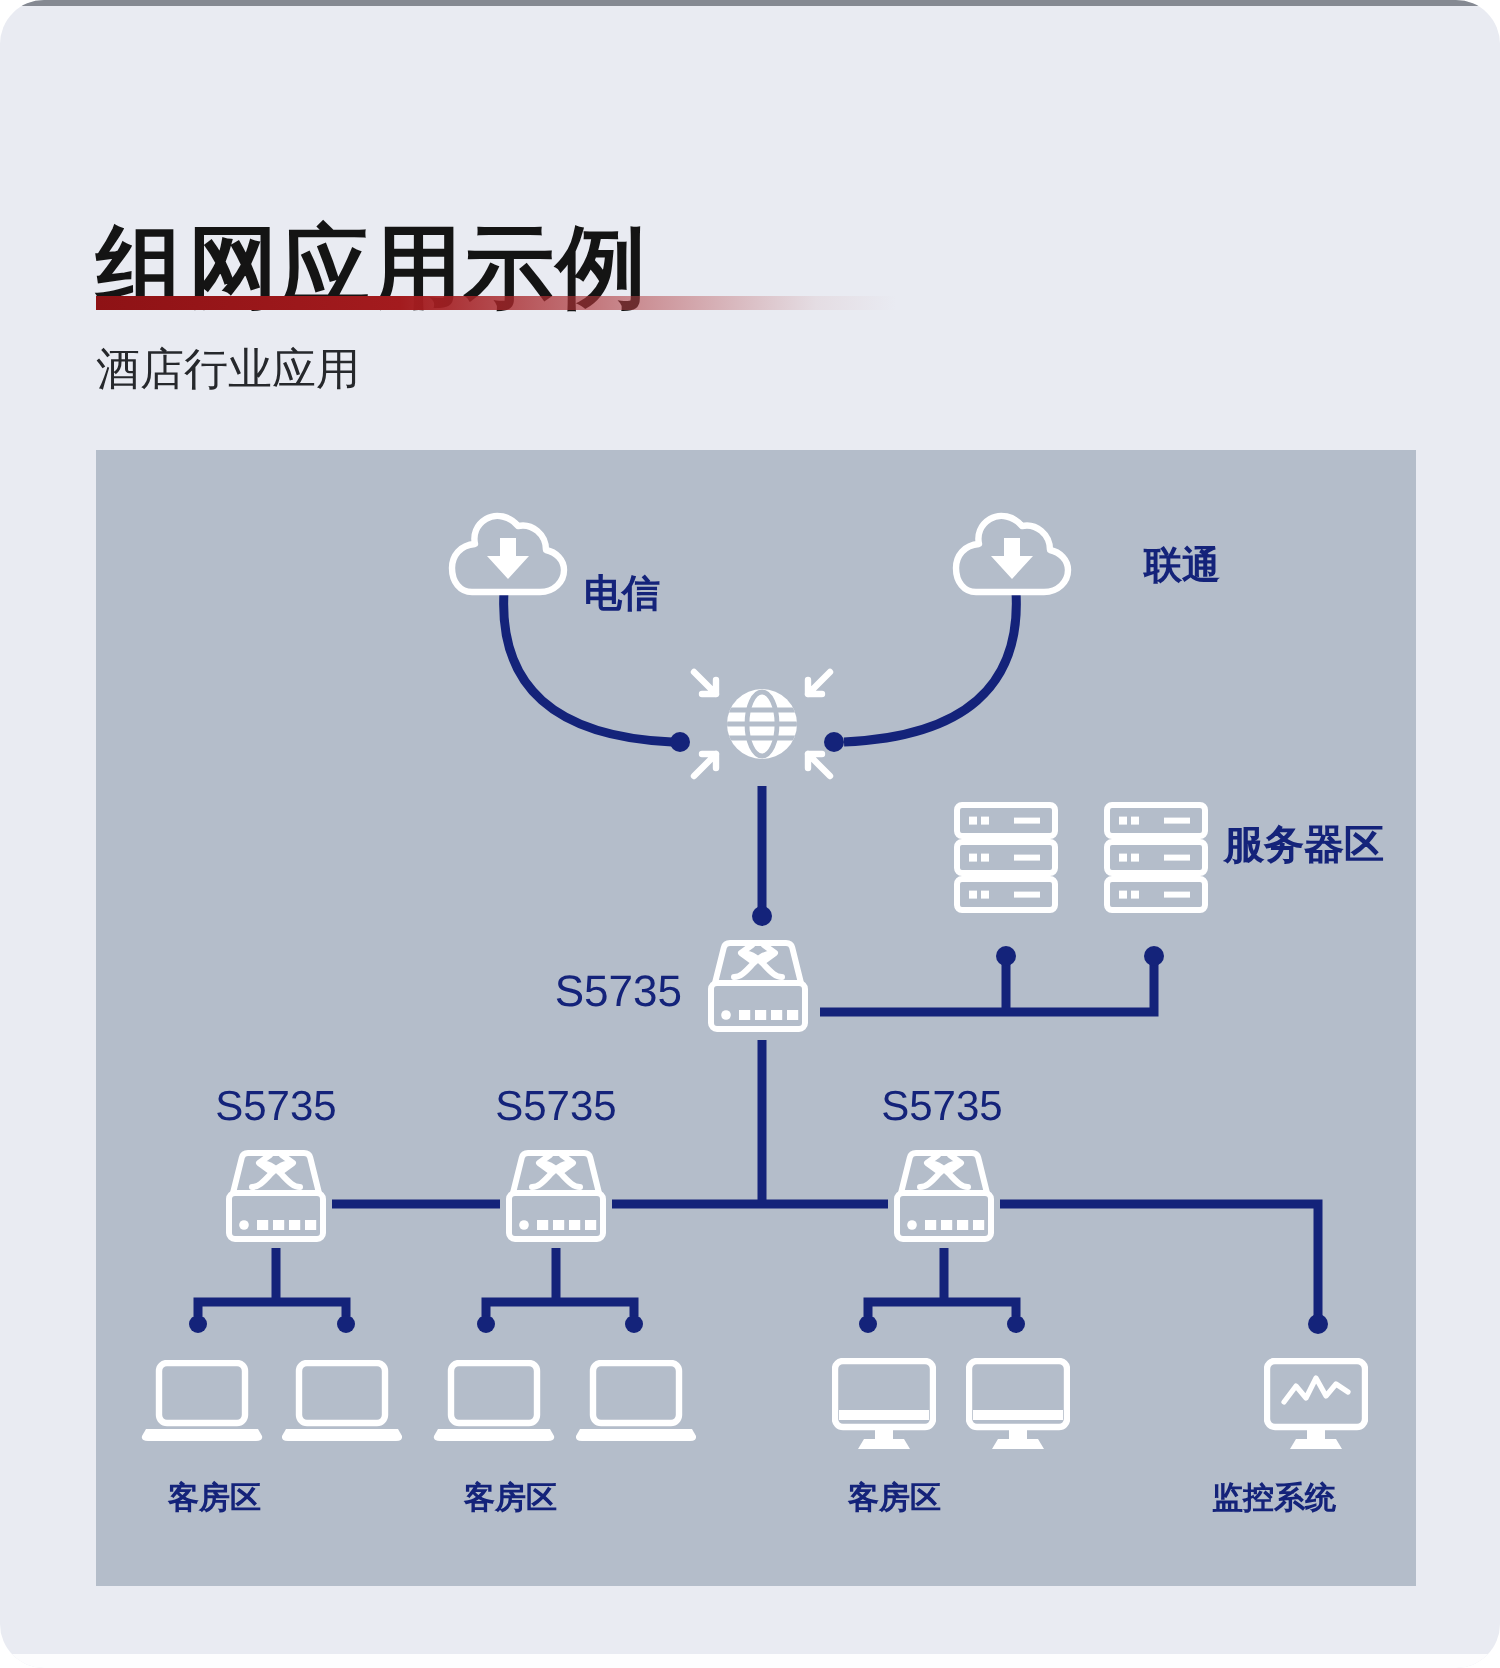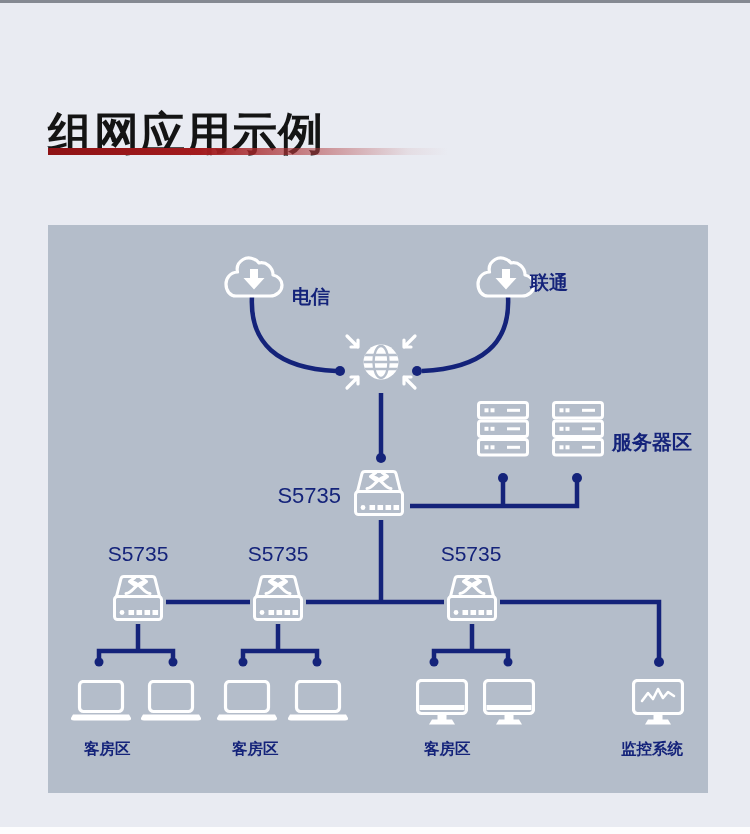--- a/index.html
+++ b/index.html
@@ -1,17 +1,17 @@
 <!DOCTYPE html>
 <html style="--page-bg: #e9ebf2; --panel-bg: #b4bdca; --navy: #14237a; --red: #8e1215; --ic: #ffffff; --title: #141414;"><head>
 <meta charset="utf-8">
 <style>
   html,body{margin:0;padding:0;}
   body{font-family:"Liberation Sans","DejaVu Sans",sans-serif;background:#ffffff;}
-  .page{position:relative;width:750px;height:834px;margin:0 auto;background:var(--page-bg,#e9ebf2);overflow:hidden;}
+  .page{position:relative;width:750px;height:834px;margin:0 auto;background:var(--page-bg,#e9ebf2);overflow:hidden;border-radius:22px;}
   .top-strip{position:absolute;left:0;top:0;width:750px;height:3px;background:#5a5f6a;opacity:.7;}
   .bottom-strip{position:absolute;left:0;top:827px;width:750px;height:7px;background:#fdfdfe;}
   .page-title{position:absolute;left:48px;top:74px;font-size:45px;font-weight:700;color:var(--title,#141414);letter-spacing:1px;white-space:nowrap;}
   .red-bar{position:absolute;left:48px;top:148px;width:400px;height:7px;
     background:linear-gradient(to right,var(--red,#8e1215) 0%,#a31b1e 38%,rgba(178,66,70,.55) 68%,rgba(202,140,142,.15) 90%,rgba(233,235,242,0) 100%);}
   .subtitle{position:absolute;left:48px;top:170px;font-size:22px;font-weight:400;color:#26282c;white-space:nowrap;}
   .panel{position:absolute;left:48px;top:225px;width:660px;height:568px;background:var(--panel-bg,#b4bdca);}
   .abs{position:absolute;}
   .lbl{position:absolute;color:var(--navy,#14237a);white-space:nowrap;}
   .isp-lbl{font-size:19px;font-weight:700;}
@@ -29,20 +29,21 @@
   .dot{fill:var(--navy,#14237a);}
 </style>
 </head>
 <body>
 
 <div class="page">
   <div class="top-strip"></div>
 
   <h1 class="page-title">组网应用示例</h1>
   <div class="red-bar"></div>
+  <div class="subtitle">酒店行业应用</div>
 
   <div class="panel">
 
     <svg class="abs" style="left:0;top:0;" width="660" height="568" viewBox="0 0 660 568">
       <path class="ln" d="M204,71 Q200,142 288,146"></path>
       <circle class="dot" cx="292" cy="146" r="5"></circle>
       <path class="ln" d="M460,71 Q464,142 374,146"></path>
       <circle class="dot" cx="369" cy="146" r="5"></circle>
 
       <path class="ln" d="M333,168 L333,231"></path>
@@ -74,21 +75,21 @@
     <svg class="abs" style="left:172px;top:30px;" width="68" height="48" viewBox="0 0 68 48">
       <path class="ws" stroke-width="3.2" d="M16,41 L50,41 C57,41 62,36 62,30 C62,25 58,21 53,20 C53,12 46,6.5 39,8 C35,3 28,1.5 23,4.5 C18,7.5 16.5,12.5 17.5,17 C10,17.5 6,23 6,29 C6,36 10,41 16,41 Z"></path>
       <path class="wf" d="M30,14 H38 V23 H44.5 L34,34.5 L23.5,23 H30 Z"></path>
     </svg>
     <div class="lbl isp-lbl" style="left:244px;top:59px;">电信</div>
 
     <svg class="abs" style="left:424px;top:30px;" width="68" height="48" viewBox="0 0 68 48">
       <path class="ws" stroke-width="3.2" d="M16,41 L50,41 C57,41 62,36 62,30 C62,25 58,21 53,20 C53,12 46,6.5 39,8 C35,3 28,1.5 23,4.5 C18,7.5 16.5,12.5 17.5,17 C10,17.5 6,23 6,29 C6,36 10,41 16,41 Z"></path>
       <path class="wf" d="M30,14 H38 V23 H44.5 L34,34.5 L23.5,23 H30 Z"></path>
     </svg>
-    <div class="lbl isp-lbl" style="left:482px;top:45px;text-align:center;">联通</div>
+    <div class="lbl isp-lbl" style="left:524px;top:45px;text-align:center;">联通</div>
 
     <svg class="abs" style="left:295px;top:107px;" width="76" height="60" viewBox="0 0 76 60">
       <defs>
           <clipPath id="gclip">
             <circle cx="38" cy="30" r="17.5"></circle>
           </clipPath>
         </defs>
       <circle class="wf" cx="38" cy="30" r="17.5"></circle>
       <g class="gs" stroke-width="2.4" clip-path="url(#gclip)">
         <ellipse cx="38" cy="30" rx="7.5" ry="16"></ellipse>
@@ -146,21 +147,21 @@
           <rect x="13.5" y="7.3" width="4" height="4"></rect>
           <rect x="30" y="7.8" width="13" height="3"></rect>
         <rect x="7.5" y="25.8" width="4" height="4"></rect>
           <rect x="13.5" y="25.8" width="4" height="4"></rect>
           <rect x="30" y="26.3" width="13" height="3"></rect>
         <rect x="7.5" y="44.3" width="4" height="4"></rect>
           <rect x="13.5" y="44.3" width="4" height="4"></rect>
           <rect x="30" y="44.8" width="13" height="3"></rect>
       </g>
     </svg>
-    <div class="lbl area-lbl" style="left:564px;top:204px;">服务器区</div>
+    <div class="lbl area-lbl" style="left:564px;top:184px;">服务器区</div>
 
     <div class="lbl dev-lbl ctr" style="left:50px;top:317px;width:80px;font-size:21px;">S5735</div>
     <div class="lbl dev-lbl ctr" style="left:190px;top:317px;width:80px;font-size:21px;">S5735</div>
     <div class="lbl dev-lbl ctr" style="left:383px;top:317px;width:80px;font-size:21px;">S5735</div>
 
     <svg class="abs" style="left:62px;top:349px;" width="56" height="50" viewBox="0 0 56 50">
       <path class="ws" stroke-width="3" d="M14,2.5 H42 Q44.5,2.5 45.1,4.8 L49.5,22.5 H6.5 L10.9,4.8 Q11.5,2.5 14,2.5 Z"></path>
       <rect class="ws" stroke-width="3" x="4.5" y="22.5" width="47" height="23" rx="3"></rect>
       <circle class="wf" cx="12" cy="38.5" r="2.4"></circle>
       <rect class="wf" x="18.5" y="36" width="5.6" height="5"></rect>
@@ -233,17 +234,17 @@
     <svg class="abs" style="left:584px;top:454px;" width="52" height="47" viewBox="0 0 52 47">
       <rect class="ws" stroke-width="3.2" x="1.5" y="1.5" width="49" height="33" rx="4"></rect>
       <polyline class="wsr" stroke-width="2.6" points="10,22 16,14 21,20 26,10 31,19 36,13 42,17"></polyline>
       <rect class="wf" x="21.5" y="34.5" width="9" height="6.5"></rect>
       <path class="wf" d="M16,40.5 H36 L39,45.5 H13 Z"></path>
     </svg>
 
     <div class="lbl zone-lbl" style="left:36px;top:514px;width:100px;">客房区</div>
     <div class="lbl zone-lbl" style="left:184px;top:514px;width:100px;">客房区</div>
     <div class="lbl zone-lbl" style="left:376px;top:514px;width:100px;">客房区</div>
-    <div class="lbl zone-lbl" style="left:573px;top:514px;width:104px;">监控系统</div>
+    <div class="lbl zone-lbl" style="left:558px;top:514px;width:104px;">监控系统</div>
   </div>
 
   <div class="bottom-strip"></div>
 </div>
 
 </body></html>

